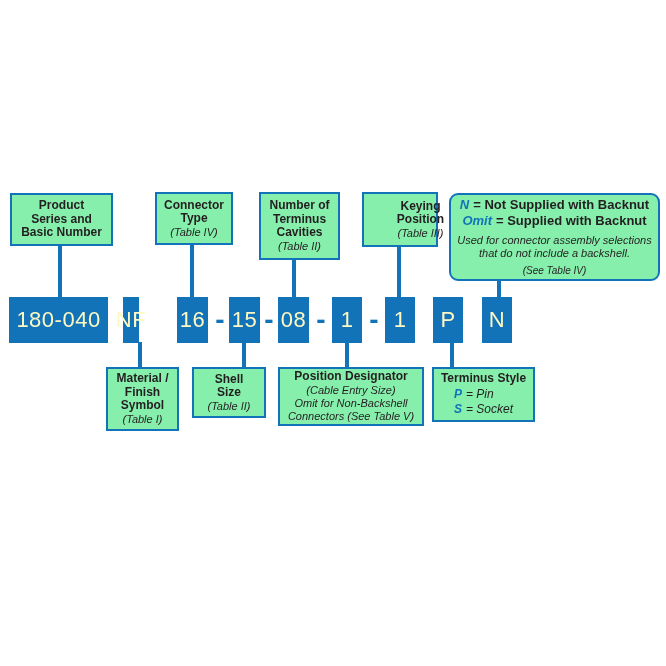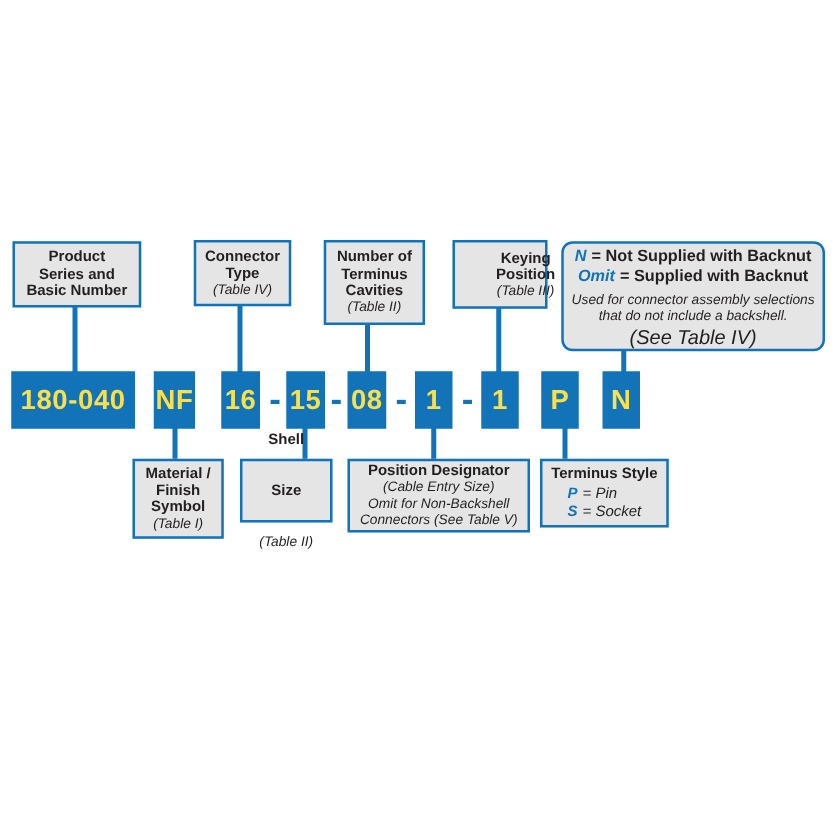--- a/index.html
+++ b/index.html
@@ -1,42 +1,42 @@
 <!DOCTYPE html>
 <html><head>
 <meta charset="utf-8">
 <style>
   html,body { margin:0; padding:0; background:#ffffff; }
   .canvas {
     position:relative; width:666px; height:666px; background:#ffffff;
     font-family:"Liberation Sans","DejaVu Sans",sans-serif; overflow:hidden;
   }
   .wbox {
-    position:absolute; box-sizing:border-box; background:#e5e5e5;
+    position:absolute; box-sizing:border-box; background:#86efac;
     border:2px solid #1273b8; color:#231f20;
     display:flex; flex-direction:column; align-items:center; justify-content:center;
     text-align:center;
   }
   .round { border-radius:9px; }
   .bold-line { font-weight:bold; font-size:12px; line-height:13.5px; white-space:nowrap; }
   .note { font-style:italic; font-size:11px; line-height:13px; white-space:nowrap; }
   .pseg {
-    position:absolute; box-sizing:border-box; background:#1273b8; color:#fde047;
-    font-weight:bold; font-size:22px; letter-spacing:0.5px;
+    position:absolute; box-sizing:border-box; background:#1273b8; color:#fef9c3;
+    font-weight:normal; font-size:22px; letter-spacing:0.5px;
     display:flex; align-items:center; justify-content:center; white-space:nowrap;
   }
   .vline { position:absolute; width:4px; background:#1273b8; }
   .dash {
     position:absolute; width:16px; height:46px; top:297px; color:#1273b8;
     font-weight:bold; font-size:28px; display:flex; align-items:center; justify-content:center;
   }
   .kw { color:#1273b8; font-weight:bold; font-style:italic; margin-right:4px; }
   .bn-line { font-weight:bold; font-size:13px; line-height:16px; white-space:nowrap;text-align:center; }
   .bn-body { font-style:italic; font-size:11px; line-height:12.5px; white-space:nowrap; }
-  .bn-see { font-style:italic; font-size:16px; line-height:12px; margin-top:6px; white-space:nowrap; }
+  .bn-see { font-style:italic; font-size:10px; line-height:12px; margin-top:6px; white-space:nowrap; }
   .gap-above { margin-top:5px; }
   .term-entries { display:inline-block; text-align:left; margin-top:2px; }
   .term-line { font-size:12px; line-height:15px; white-space:nowrap; }
   .term-rest { font-style:italic; }
 </style>
 </head>
 <body>
 
 <div class="canvas">
 
@@ -77,21 +77,21 @@
     <div class="bn-see">(See Table IV)</div>
   </div>
 
   <div class="vline" style="left:58px;  top:245px; height:53px;"></div>
   <div class="vline" style="left:190px; top:244px; height:54px;"></div>
   <div class="vline" style="left:292px; top:259px; height:39px;"></div>
   <div class="vline" style="left:397px; top:246px; height:52px;"></div>
   <div class="vline" style="left:497px; top:280px; height:18px;"></div>
 
   <div class="pseg" style="left:9px;   top:297px; width:99px; height:46px;">180-040</div>
-  <div class="pseg" style="left:123px; top:297px; width:33px; height:46px;">NF</div>
+  <div class="pseg" style="left:123px; top:297px; width:16px; height:46px;">NF</div>
   <div class="pseg" style="left:177px; top:297px; width:31px; height:46px;">16</div>
   <div class="pseg" style="left:229px; top:297px; width:31px; height:46px;">15</div>
   <div class="pseg" style="left:278px; top:297px; width:31px; height:46px;">08</div>
   <div class="pseg" style="left:332px; top:297px; width:30px; height:46px;">1</div>
   <div class="pseg" style="left:385px; top:297px; width:30px; height:46px;">1</div>
   <div class="pseg" style="left:433px; top:297px; width:30px; height:46px;">P</div>
   <div class="pseg" style="left:482px; top:297px; width:30px; height:46px;">N</div>
 
   <div class="dash" style="left:212px;">-</div>
   <div class="dash" style="left:261px;">-</div>
@@ -103,21 +103,21 @@
   <div class="vline" style="left:345px; top:342px; height:26px;"></div>
   <div class="vline" style="left:450px; top:342px; height:26px;"></div>
 
   <div class="wbox" style="left:106px; top:367px; width:73px; height:64px;">
     <div class="bold-line">Material /</div>
     <div class="bold-line">Finish</div>
     <div class="bold-line">Symbol</div>
     <div class="note">(Table I)</div>
   </div>
 
-  <div class="wbox" style="left:192px; top:367px; width:74px; height:51px;gap:28px;">
+  <div class="wbox" style="left:192px; top:367px; width:74px; height:51px;">
     <div class="bold-line">Shell</div>
     <div class="bold-line">Size</div>
     <div class="note">(Table II)</div>
   </div>
 
   <div class="wbox" style="left:278px; top:367px; width:146px; height:59px;">
     <div class="bold-line">Position Designator</div>
     <div class="note">(Cable Entry Size)</div>
     <div class="note">Omit for Non-Backshell</div>
     <div class="note">Connectors (See Table V)</div>

